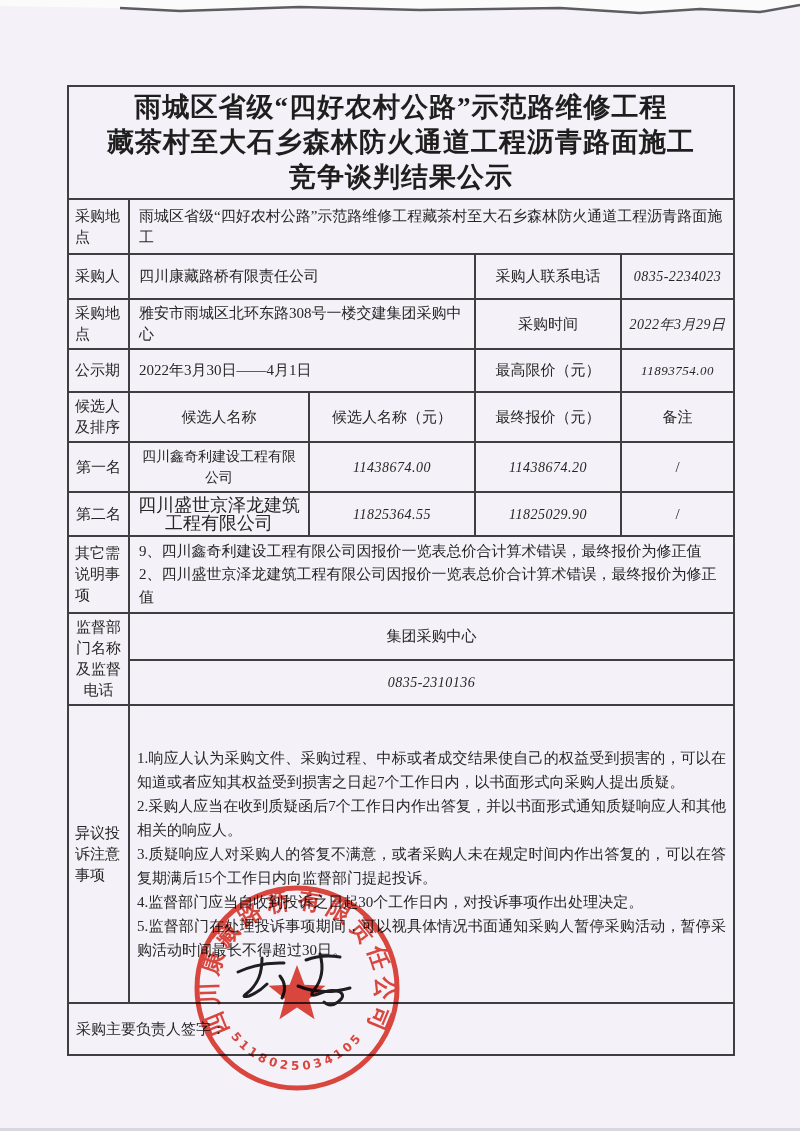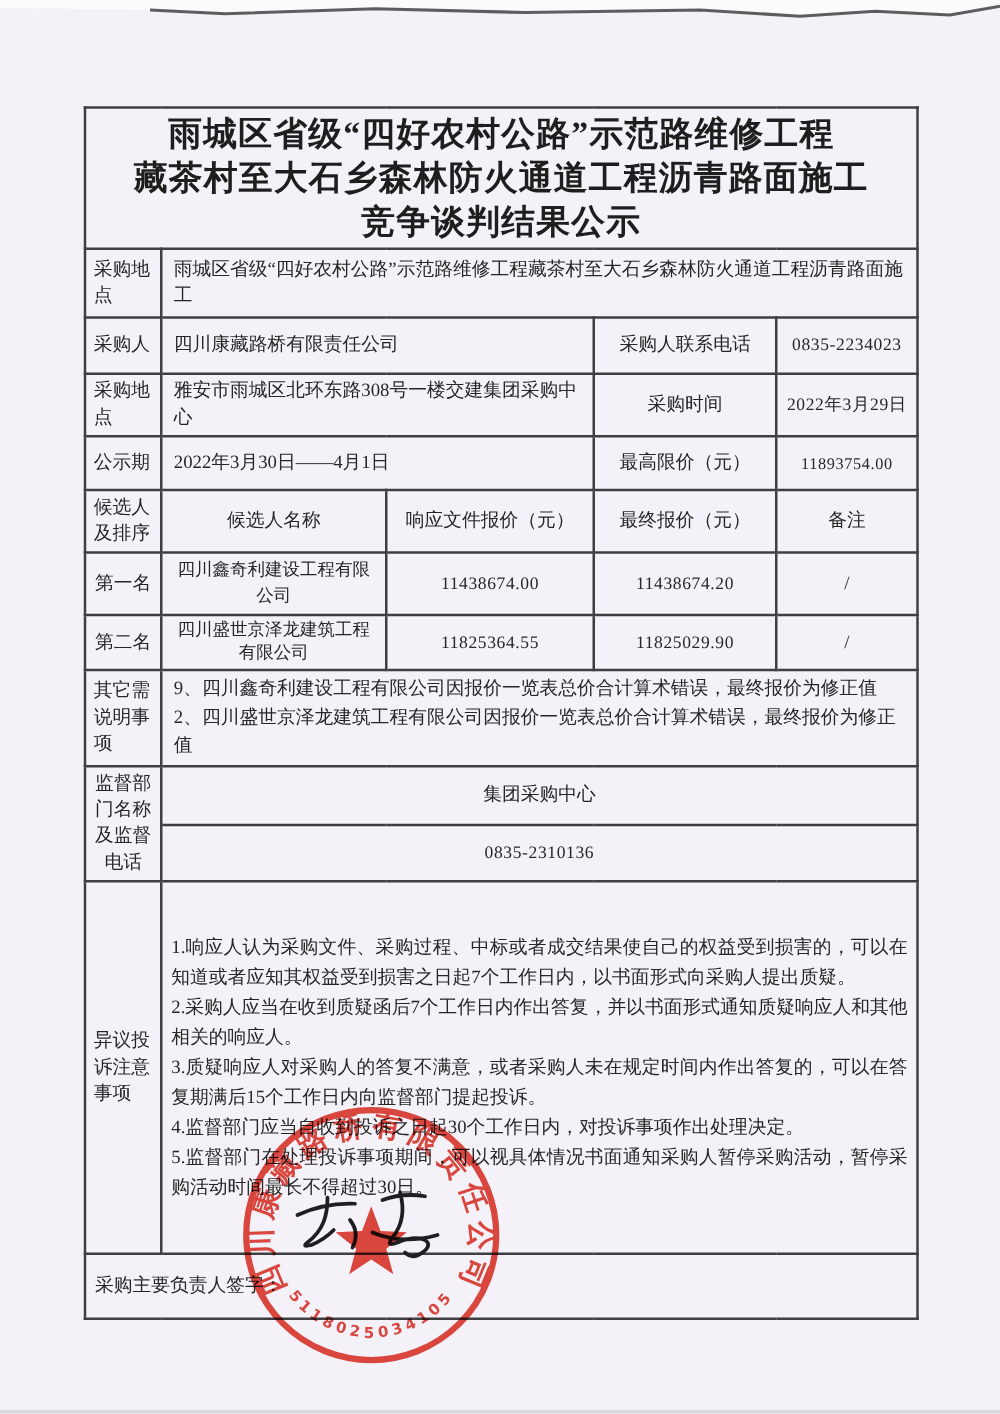--- a/index.html
+++ b/index.html
@@ -20,21 +20,21 @@
   .doc-table td{
     border:2px solid #3f3f42;
     font-size:15px;line-height:21px;
     padding:3px 7px;vertical-align:middle;
     overflow:hidden;
   }
   .title-cell{text-align:center;vertical-align:middle;}
   .title-line{font-size:27px;font-weight:bold;line-height:35px;letter-spacing:1px;color:#1e1e1e;}
   td.lbl{padding:3px 6px;}
   td.center{text-align:center;}
-  td.num{text-align:center;font-size:14px;letter-spacing:.5px;}
+  td.num{text-align:center;font-size:14px;letter-spacing:.5px;font-style:italic;}
   td.val{padding-left:9px;}
   .notes-line{font-size:15px;line-height:23px;}
   .objection-cell{vertical-align:middle;}
   .objection-item{font-size:15px;line-height:24px;text-align:justify;}
   .sig-cell{font-size:16px;}
   
   .stamp{position:absolute;left:192px;top:883px;width:210px;height:214px;
          mix-blend-mode:multiply;opacity:.92;pointer-events:none;}
   
   .signature{position:absolute;left:228px;top:942px;width:150px;height:80px;pointer-events:none;}
@@ -89,36 +89,36 @@
   <tr style="height:43px">
     <td class="lbl">公示期</td>
     <td colspan="2" class="val">2022年3月30日——4月1日</td>
     <td class="center">最高限价（元）</td>
     <td class="num" style="font-size:13px">11893754.00</td>
   </tr>
 
   <tr style="height:42px">
     <td class="lbl">候选人及排序</td>
     <td class="center">候选人名称</td>
-    <td class="center">响应文件报价（元）</td>
+    <td class="center">候选人名称（元）</td>
     <td class="center">最终报价（元）</td>
     <td class="center">备注</td>
   </tr>
 
   <tr style="height:47px">
     <td class="center">第一名</td>
     <td class="center" style="font-size:14px">四川鑫奇利建设工程有限公司</td>
     <td class="num">11438674.00</td>
     <td class="num">11438674.20</td>
     <td class="center">/</td>
   </tr>
 
   <tr style="height:40px">
     <td class="center">第二名</td>
-    <td class="center" style="font-size:14px;line-height:18px">四川盛世京泽龙建筑工程有限公司</td>
+    <td class="center" style="font-size:18px;line-height:18px">四川盛世京泽龙建筑工程有限公司</td>
     <td class="num">11825364.55</td>
     <td class="num">11825029.90</td>
     <td class="center">/</td>
   </tr>
 
   <tr style="height:58px">
     <td class="lbl">其它需说明事项</td>
     <td colspan="4" class="val">
       <div class="notes-line">9、四川鑫奇利建设工程有限公司因报价一览表总价合计算术错误，最终报价为修正值</div>
       <div class="notes-line">2、四川盛世京泽龙建筑工程有限公司因报价一览表总价合计算术错误，最终报价为修正值</div>

